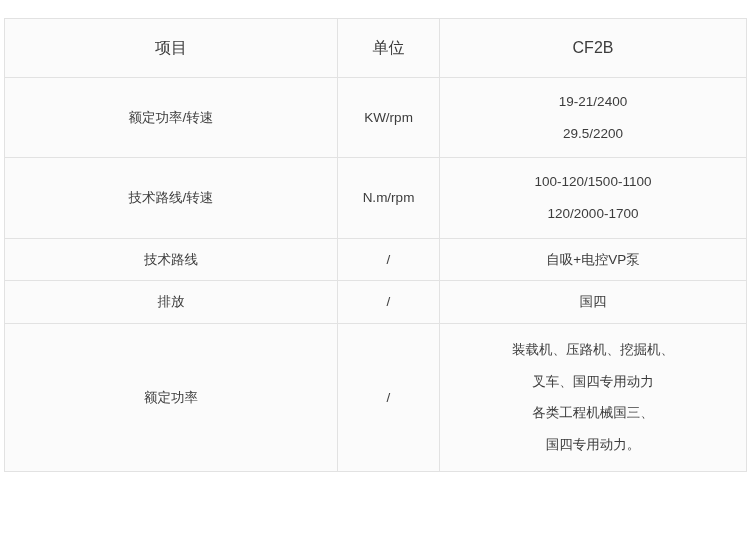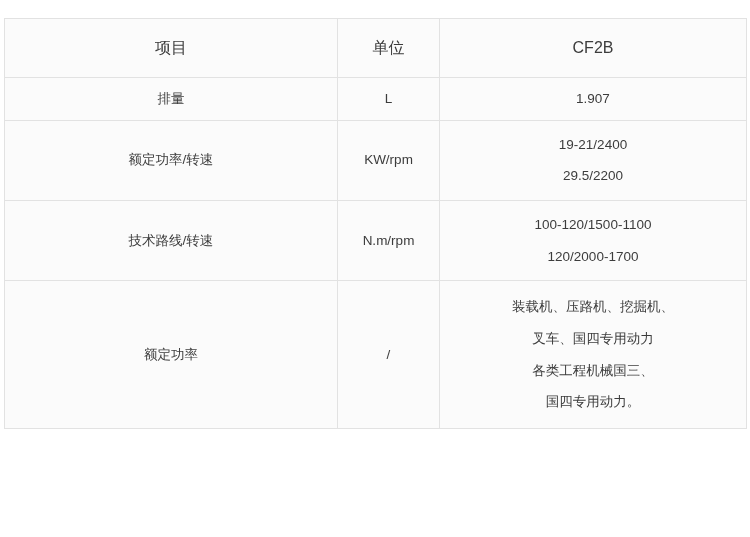--- a/index.html
+++ b/index.html
@@ -73,41 +73,46 @@
       <col class="c3">
     </colgroup>
     <thead>
       <tr>
         <th>项目</th>
         <th>单位</th>
         <th>CF2B</th>
       </tr>
     </thead>
     <tbody>
-      <tr class="row-h">
-        <td>排量</td>
-        <td>L</td>
-        <td>1.907</td>
-      </tr>
       <tr class="tall">
         <td>额定功率/转速</td>
         <td>KW/rpm</td>
         <td class="multi-line">
           <div>19-21/2400</div>
           <div>29.5/2200</div>
         </td>
       </tr>
       <tr class="tall">
         <td>技术路线/转速</td>
         <td>N.m/rpm</td>
         <td class="multi-line">
           <div>100-120/1500-1100</div>
           <div>120/2000-1700</div>
         </td>
       </tr>
+      <tr class="row-h">
+        <td>技术路线</td>
+        <td>/</td>
+        <td>自吸+电控VP泵</td>
+      </tr>
+      <tr class="row-h">
+        <td>排放</td>
+        <td>/</td>
+        <td>国四</td>
+      </tr>
       <tr class="tallest">
         <td>额定功率</td>
         <td>/</td>
         <td class="multi-line">
           <div>装载机、压路机、挖掘机、</div>
           <div>叉车、国四专用动力</div>
           <div>各类工程机械国三、</div>
           <div>国四专用动力。</div>
         </td>
       </tr>

